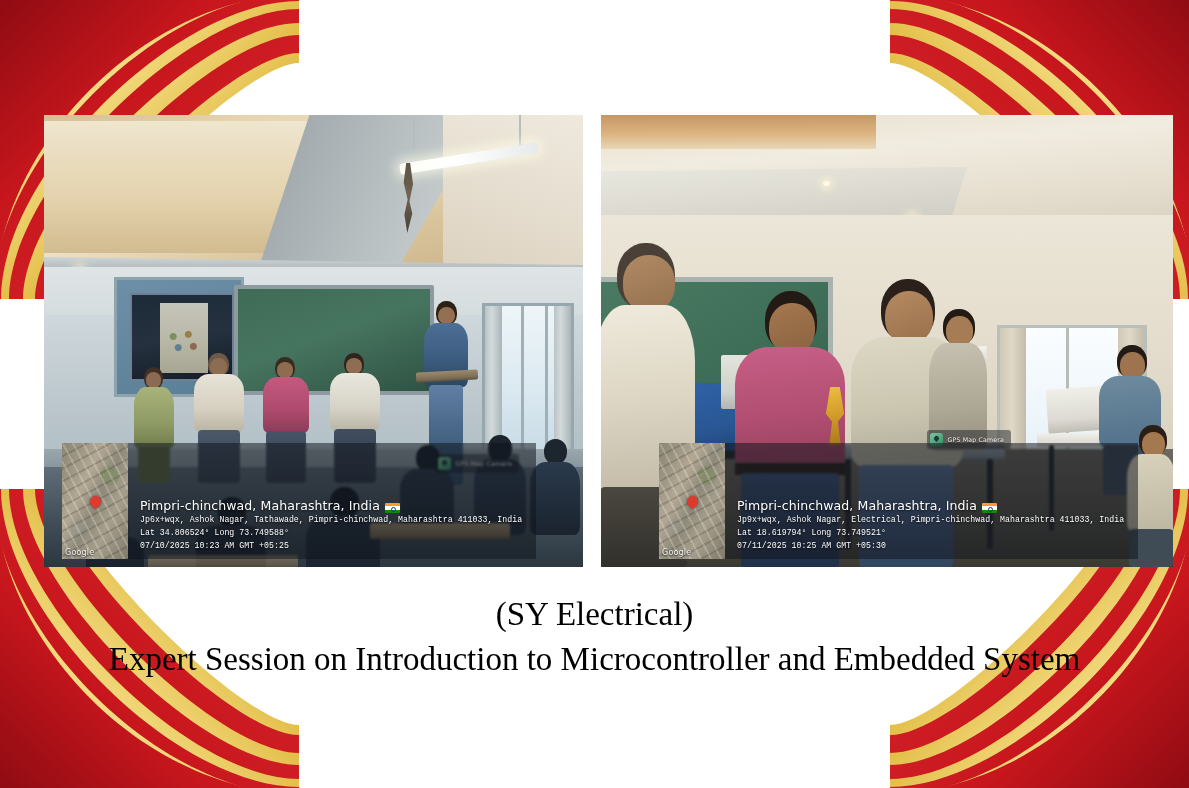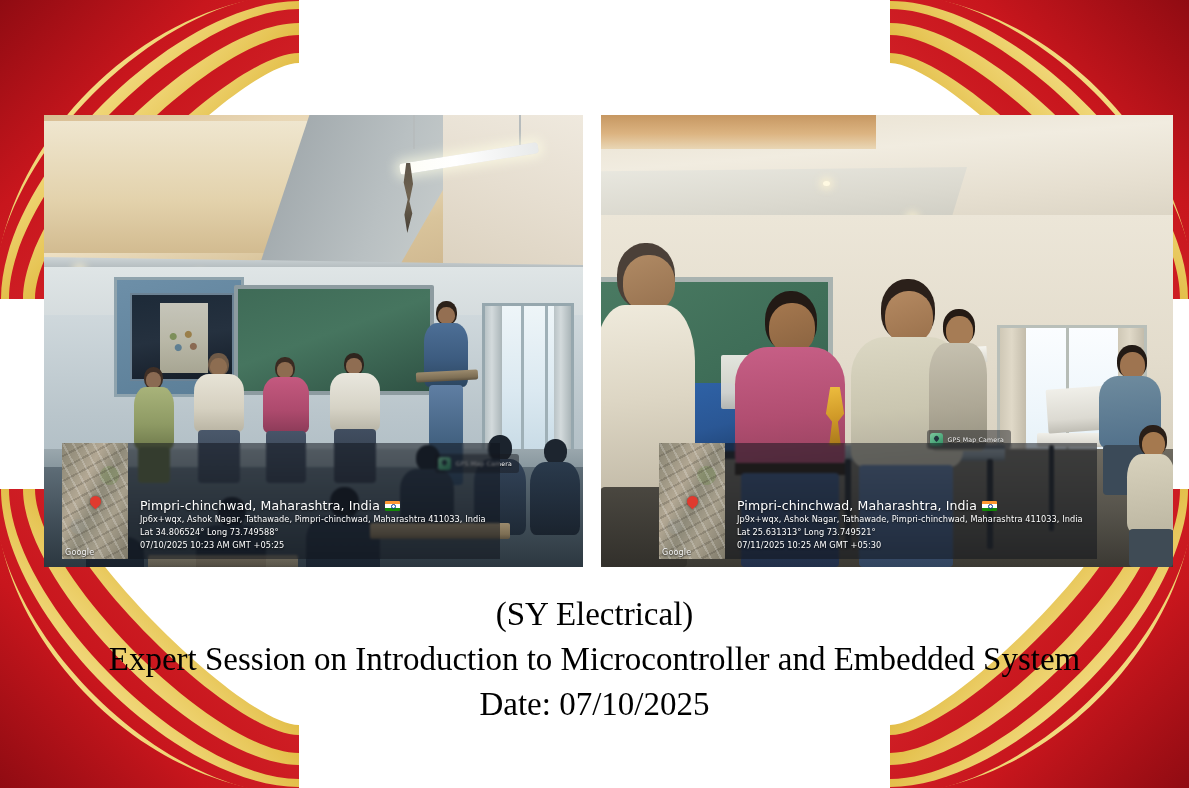--- a/index.html
+++ b/index.html
@@ -275,21 +275,21 @@
     flex-direction: column;
     justify-content: center;
     gap: 1px;
   }
   .gps-title {
     font-size: 12.5px;
     line-height: 1.25;
     letter-spacing: .1px;
     white-space: nowrap;
     display: flex;
-    align-items: center;
+    align-items: flex-end;
     gap: 5px;
     text-shadow: 0 1px 2px rgba(0,0,0,.7);
     margin-top: 48px;
   }
   .flag-in {
     display: inline-block;
     width: 15px; height: 10px;
     border-radius: 1px;
     background: linear-gradient(180deg, #ff9933 0 33.3%, #ffffff 33.3% 66.6%, #138808 66.6% 100%);
     position: relative;
@@ -303,20 +303,21 @@
     margin: -1.5px 0 0 -1.5px;
     border-radius: 50%;
     border: .6px solid #0a3d8f;
   }
   .gps-line {
     font-size: 8.2px;
     line-height: 1.45;
     white-space: nowrap;
     letter-spacing: .05px;
     text-shadow: 0 1px 2px rgba(0,0,0,.75);
+    font-family: Liberation Mono, monospace;
   }
 
   .gps-badge {
     position: absolute;
     display: flex;
     align-items: center;
     gap: 4px;
     padding: 3px 7px 3px 3px;
     background: rgba(22,26,32,.48);
     border-radius: 3px;
@@ -645,27 +646,26 @@
       <div class="gps-overlay" style="left:58px;">
         <div class="gps-map">
           <span class="gps-pin"></span>
           <span class="gps-google">Google</span>
         </div>
         <div class="gps-text">
           <div class="gps-title">
             <span>Pimpri-chinchwad, Maharashtra, India</span>
             <span class="flag-in"></span>
           </div>
-          <div class="gps-line">Jp9x+wqx, Ashok Nagar, Tathawade, Pimpri-chinchwad, Maharashtra 411033, India</div>
-          <div class="gps-line">Lat 25.631313° Long 73.749521°</div>
+          <div class="gps-line">Jp9x+wqx, Ashok Nagar, Electrical, Pimpri-chinchwad, Maharashtra 411033, India</div>
+          <div class="gps-line">Lat 18.619794° Long 73.749521°</div>
           <div class="gps-line">07/11/2025 10:25 AM GMT +05:30</div>
         </div>
       </div>
     </div>
   </div>
 
   <div class="caption">
     <span class="caption-line">(SY Electrical)</span>
     <span class="caption-line">Expert Session on Introduction to Microcontroller and Embedded System</span>
-    <span class="caption-line">Date: 07/10/2025</span>
   </div>
 
 </div>
 
 </body></html>

